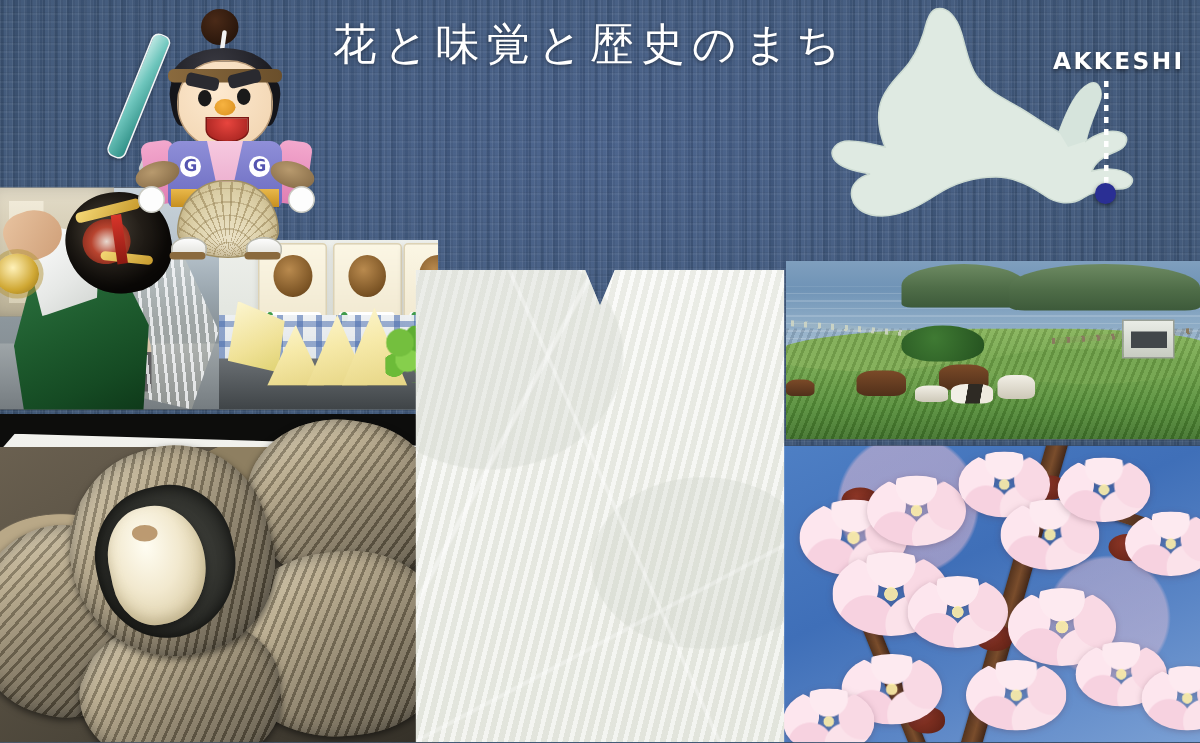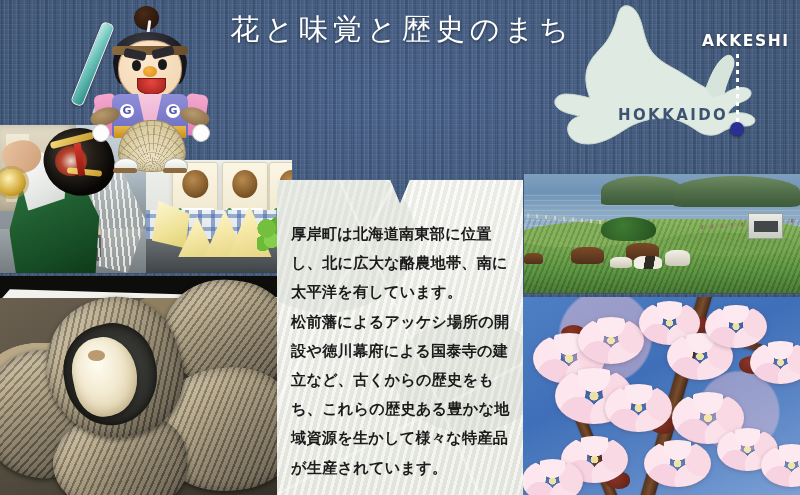--- a/index.html
+++ b/index.html
@@ -223,21 +223,21 @@
       linear-gradient(152deg, transparent 0 70%, rgba(255,255,255,.6) 70.3% 70.7%, transparent 71%);}
   .panel-text{
     position:absolute;left:14px;right:10px;top:40px;
     font-family:"DejaVu Sans","Liberation Sans",sans-serif;
     font-size:15.2px;line-height:1.92;color:#1b1b1b;
     font-weight:700;letter-spacing:.2px;
     white-space:pre-line;
   }
 
   
-  .headline{position:absolute;left:222px;top:14px;width:360px;text-align:center;
+  .headline{position:absolute;left:222px;top:14px;width:360px;text-align:left;
     color:#ffffff;font-family:"DejaVu Serif","Liberation Serif",serif;}
   .kicker{font-size:29px;letter-spacing:5px;line-height:1.1;
     text-shadow:0 1px 3px rgba(0,0,0,.45);}
   .furigana{font-size:16px;letter-spacing:3.5px;margin-top:9px;
     text-shadow:0 1px 3px rgba(0,0,0,.4);}
   .bigname{font-size:63px;letter-spacing:5px;margin-top:-2px;line-height:1.05;
     text-shadow:0 2px 5px rgba(0,0,0,.45);}
 
   
   .map{position:absolute;left:540px;top:2px;width:255px;height:172px;}
@@ -475,21 +475,20 @@
                C196,124 188,126 182,130 C174,135 164,134 156,128
                C146,121 136,116 124,116 C110,116 96,120 84,128
                C72,136 60,142 48,142 C38,142 30,138 28,130
                C26,122 32,116 40,114 C30,112 20,110 16,104
                C12,98 18,92 26,92 C34,92 42,94 50,96
                C46,86 44,74 48,64 C52,54 60,48 66,40
                C72,32 76,20 78,12 C80,6 82,5 84,4 Z" fill="#dfeae2" stroke="#cddbd2" stroke-width="1"></path>
       <path d="M166,86 C172,70 178,58 186,54 C192,51 196,58 193,66
                C190,74 186,82 184,92 L172,96 Z" fill="#d6e4dc"></path>
     </svg>
-    <div class="maplabel lbl-hokkaido">HOKKAIDO</div>
     <div class="maplabel lbl-akkeshi">AKKESHI</div>
     <div class="dotline"></div>
     <div class="citydot"></div>
   </div>
 
   <div class="mascot">
     <div class="m-blade"></div>
     <div class="m-hilt"></div>
     <div class="m-pom"></div>
     <div class="m-antenna"></div>
@@ -519,17 +518,15 @@
     <div class="m-hand l"></div>
     <div class="m-hand r"></div>
     <div class="m-foot l"></div>
     <div class="m-foot r"></div>
     <div class="m-sandal l"></div>
     <div class="m-sandal r"></div>
   </div>
 
   <div class="panel" style="left:277px;top:180px;width:246px;height:315px;">
     <div class="fiber"></div>
-    <div class="panel-text">厚岸町は北海道南東部に位置し、北に広大な酪農地帯、南に太平洋を有しています。
-松前藩によるアッケシ場所の開設や徳川幕府による国泰寺の建立など、古くからの歴史をもち、これらの歴史ある豊かな地域資源を生かして様々な特産品が生産されています。</div>
   </div>
 
 </div>
 
 </body></html>

